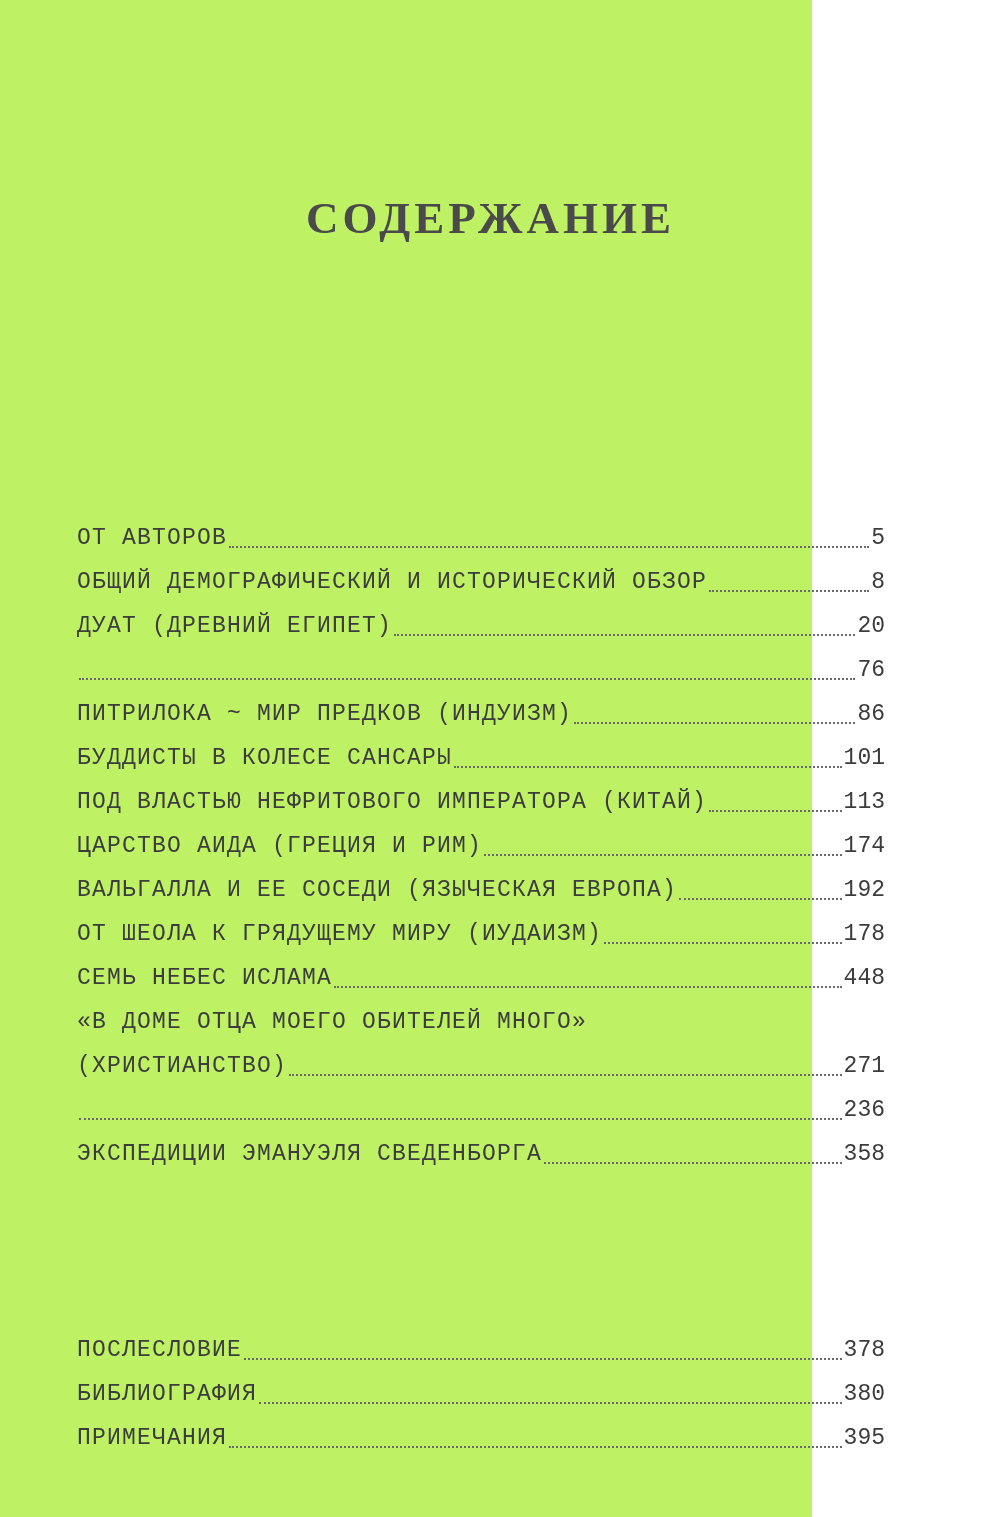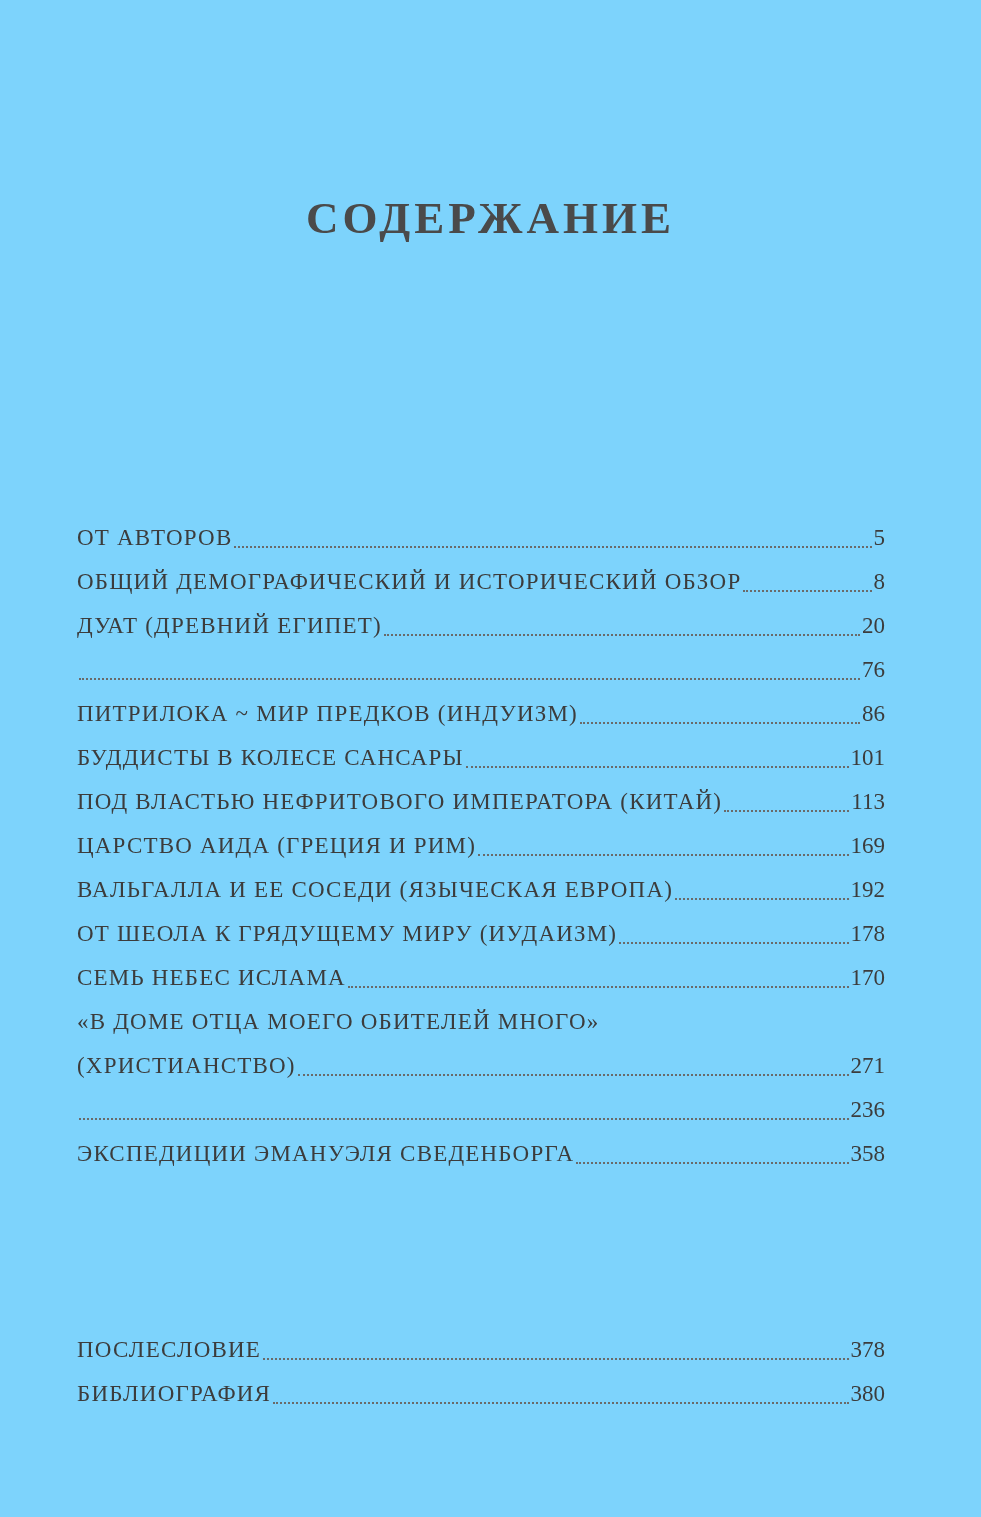--- a/index.html
+++ b/index.html
@@ -11,23 +11,23 @@
       width: 981px;
       height: 1517px;
       position: relative;
       overflow: hidden;
       font-family: "DejaVu Serif", "Liberation Serif", serif;
       color: #3a3a3a;
     }
     .page {
       position: absolute;
       left: 0; top: 0;
-      width: 981px;
+      width: 812px;
       height: 1517px;
-      background: #7dd3fc;
+      background: #bef264;
     }
     .title {
       position: absolute;
       left: 0;
       width: 981px;
       top: 188px;
       text-align: center;
       font-family: "Liberation Serif", "DejaVu Serif", serif;
       font-weight: bold;
       font-size: 45px;
@@ -40,21 +40,21 @@
       left: 77px;
       width: 808px;
     }
     .toc.main { top: 516px; }
     .toc.back { top: 1328px; }
     .row {
       display: flex;
       align-items: flex-start;
       height: 44px;
       line-height: 44px;
-      font-family: Liberation Serif, serif;
+      font-family: Liberation Mono, monospace;
       font-size: 23px;
       letter-spacing: 1.2px;
       color: #3c3c3c;
       white-space: nowrap;
     }
     .row .label {
       flex: 0 0 auto;
       text-transform: uppercase;
     }
     .row .leader {
@@ -115,36 +115,36 @@
       <span class="page-num">101</span>
     </div>
     <div class="row">
       <span class="label">ПОД ВЛАСТЬЮ НЕФРИТОВОГО ИМПЕРАТОРА (КИТАЙ)</span>
       <span class="leader"></span>
       <span class="page-num">113</span>
     </div>
     <div class="row">
       <span class="label">ЦАРСТВО АИДА (ГРЕЦИЯ И РИМ)</span>
       <span class="leader"></span>
-      <span class="page-num">169</span>
+      <span class="page-num">174</span>
     </div>
     <div class="row">
       <span class="label">ВАЛЬГАЛЛА И ЕЕ СОСЕДИ (ЯЗЫЧЕСКАЯ ЕВРОПА)</span>
       <span class="leader"></span>
       <span class="page-num">192</span>
     </div>
     <div class="row">
       <span class="label">ОТ ШЕОЛА К ГРЯДУЩЕМУ МИРУ (ИУДАИЗМ)</span>
       <span class="leader"></span>
       <span class="page-num">178</span>
     </div>
     <div class="row">
       <span class="label">СЕМЬ НЕБЕС ИСЛАМА</span>
       <span class="leader"></span>
-      <span class="page-num">170</span>
+      <span class="page-num">448</span>
     </div>
     <div class="row continued">
       <span class="label">«В ДОМЕ ОТЦА МОЕГО ОБИТЕЛЕЙ МНОГО»</span>
 
     </div>
     <div class="row">
       <span class="label">(ХРИСТИАНСТВО)</span>
       <span class="leader"></span>
       <span class="page-num">271</span>
     </div>
@@ -163,14 +163,19 @@
     <div class="row">
       <span class="label">ПОСЛЕСЛОВИЕ</span>
       <span class="leader"></span>
       <span class="page-num">378</span>
     </div>
     <div class="row">
       <span class="label">БИБЛИОГРАФИЯ</span>
       <span class="leader"></span>
       <span class="page-num">380</span>
     </div>
+    <div class="row">
+      <span class="label">ПРИМЕЧАНИЯ</span>
+      <span class="leader"></span>
+      <span class="page-num">395</span>
+    </div>
   </div>
 </div>
 
 </body></html>

